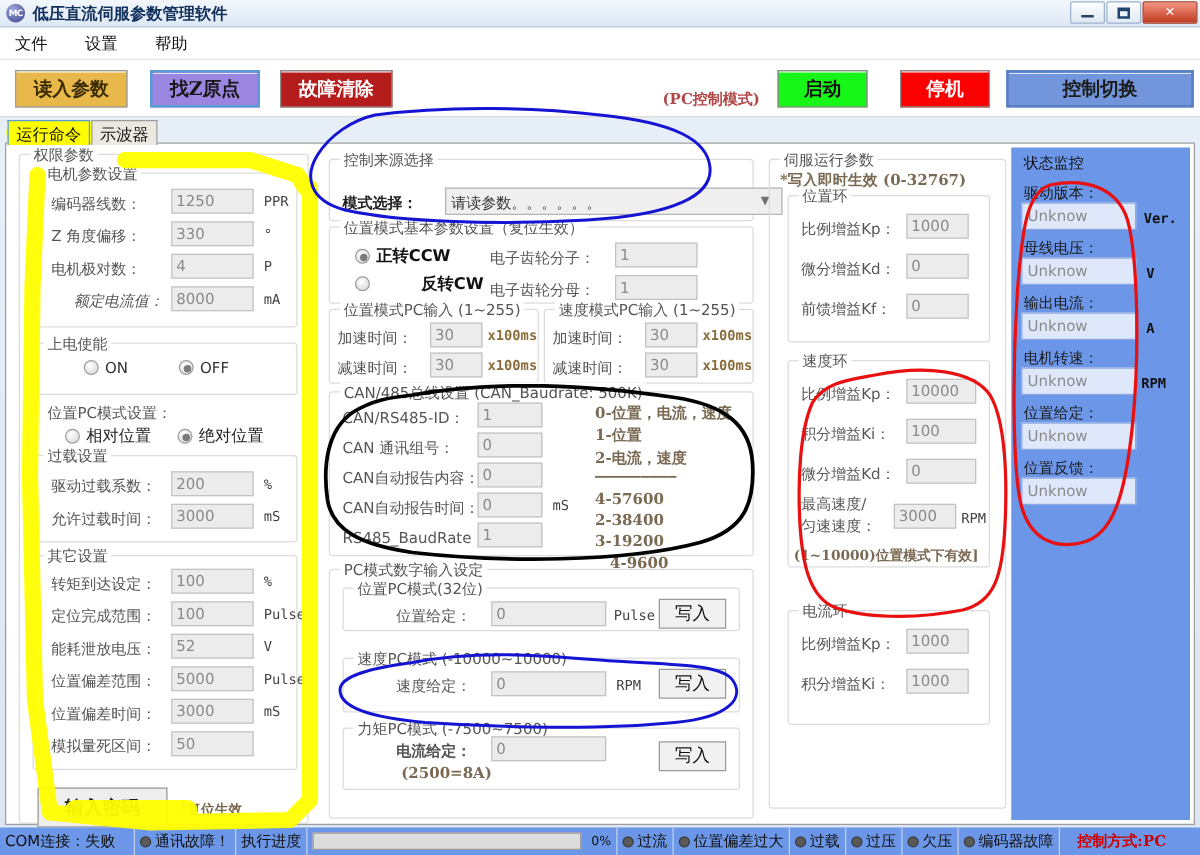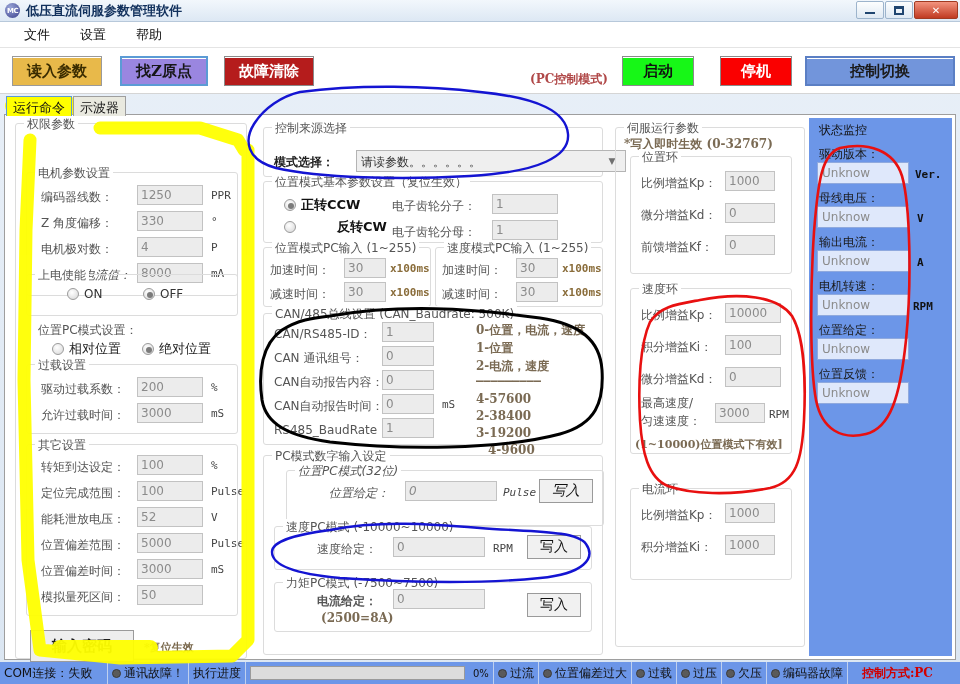--- a/index.html
+++ b/index.html
@@ -22,21 +22,21 @@
   #wbtns { position:absolute; right:2px; top:1px; display:flex; }
   .wbtn { width:28px;height:18px; margin-left:1px; border:1px solid #9db4cc;
      background:linear-gradient(#fdfefe,#dfe9f3); border-radius:2px;
      display:flex;align-items:center;justify-content:center; font-size:10px; color:#20456f;}
   .wbtn.close { width:44px; background:linear-gradient(#f3947f,#c03a21); border-color:#a13a22; color:#fff; font-weight:bold;}
   .min-g{width:10px;height:3px;border-bottom:2px solid #20456f;margin-top:4px;}
   .max-g{width:10px;height:9px;border:2px solid #20456f;border-top-width:3px;}
 
   
   #menubar { height:26px; background:#fff; display:flex; align-items:center;
-     padding-left:24px; border-bottom:1px solid #e4e4e4;}
+     padding-left:12px; border-bottom:1px solid #e4e4e4;}
   #menubar .mi { font-size:13px; color:#111; margin-right:30px; }
 
   
   #toolbar { height:46px; background:#fff; position:relative; border-bottom:1px solid #d5d5d5;}
   .tbtn { position:absolute; top:8px; height:30px; border:1px solid #8d8d8d;
       display:flex;align-items:center;justify-content:center;
       font-weight:bold; font-size:15px; font-family:"DejaVu Serif","Liberation Serif",serif;
       box-shadow:0 1px 0 #fff inset;}
   #btn-read   { left:12px;  width:90px; background:#E8B94A; color:#3a2c00; border-color:#9a9a9a;}
   #btn-findz  { left:120px; width:88px; background:#9a86E0; color:#161616; border:2px solid #5b9bd5;}
@@ -155,21 +155,21 @@
   <div id="tabs">
     <div class="tab active">运行命令</div>
     <div class="tab">示波器</div>
   </div>
 
   <div id="work">
 
     <div class="gb" style="left:10px;top:8px;width:232px;height:536px;">
       <div class="cap">权限参数</div>
 
-      <div class="gb" style="left:10px;top:14px;width:212px;height:124px;margin-top:34px;">
+      <div class="gb" style="left:10px;top:14px;width:212px;height:124px;">
         <div class="cap">电机参数设置</div>
         <div class="lbl" style="left:14px;top:16px;">编码器线数：</div>
         <div class="tf" style="left:110px;top:12px;width:66px;">1250</div>
         <div class="unit" style="left:184px;top:16px;">PPR</div>
 
         <div class="lbl" style="left:14px;top:42px;">Z 角度偏移：</div>
         <div class="tf" style="left:110px;top:38px;width:66px;">330</div>
         <div class="unit" style="left:184px;top:42px;">°</div>
 
         <div class="lbl" style="left:14px;top:68px;">电机极对数：</div>
@@ -307,21 +307,21 @@
       <div class="lblb" style="left:212px;top:60px;font-family:'DejaVu Sans Mono',monospace;">—————————</div>
       <div class="lblb" style="left:212px;top:78px;">4-57600</div>
       <div class="lblb" style="left:212px;top:95px;">2-38400</div>
       <div class="lblb" style="left:212px;top:112px;">3-19200</div>
       <div class="lblb" style="left:224px;top:129px;text-align:center;">4-9600</div>
     </div>
 
     <div class="gb" style="left:258px;top:340px;width:340px;height:200px;">
       <div class="cap">PC模式数字输入设定</div>
 
-      <div class="gb" style="left:22px;top:14px;width:318px;height:56px;font-style:italic;">
+      <div class="gb" style="left:10px;top:14px;width:318px;height:35px;">
         <div class="cap">位置PC模式(32位)</div>
         <div class="lbl" style="left:42px;top:14px;">位置给定：</div>
         <div class="tf" style="left:118px;top:10px;width:92px;">0</div>
         <div class="unit" style="left:216px;top:15px;">Pulse</div>
         <div class="btnw" style="left:252px;top:8px;width:54px;">写入</div>
       </div>
 
       <div class="gb" style="left:10px;top:70px;width:318px;height:44px;">
         <div class="cap">速度PC模式 (-10000~10000)</div>
         <div class="lbl" style="left:42px;top:14px;">速度给定：</div>

